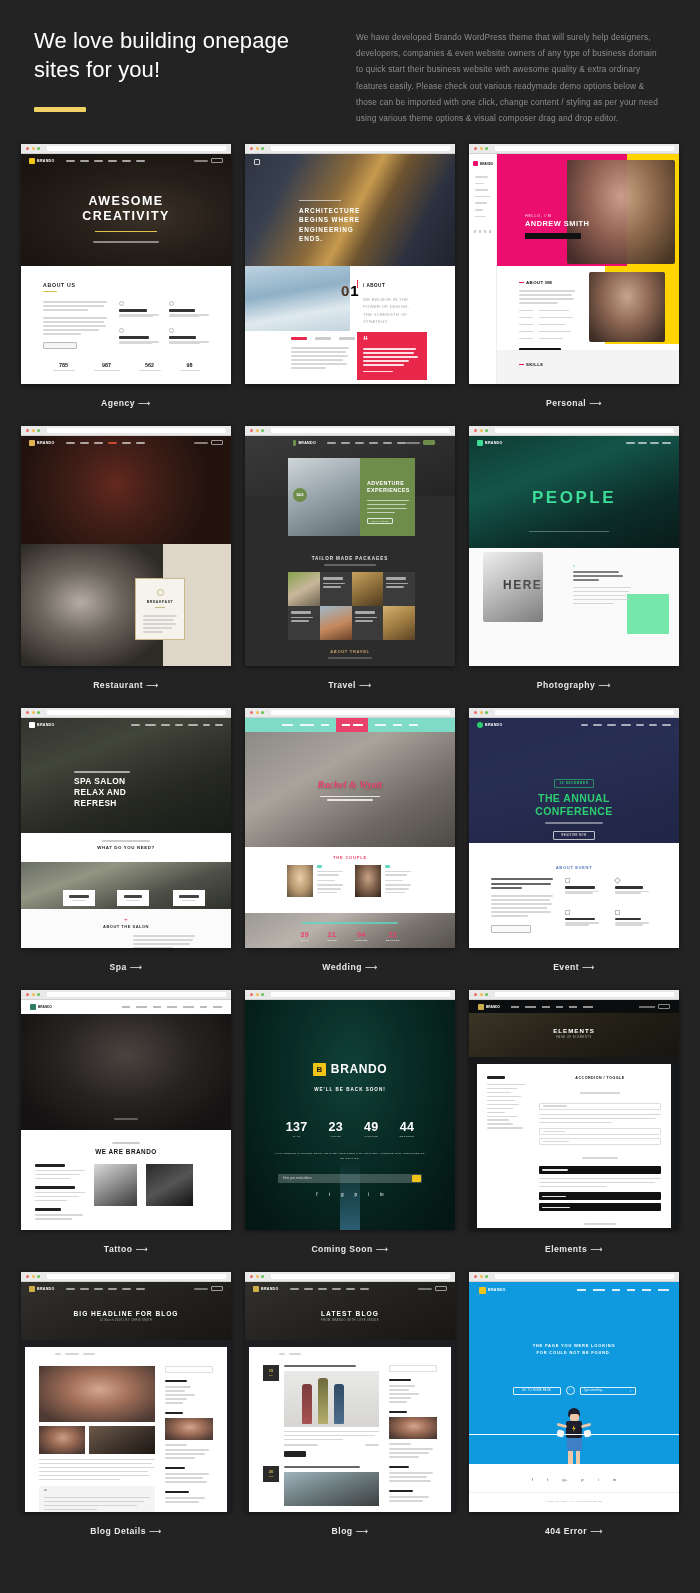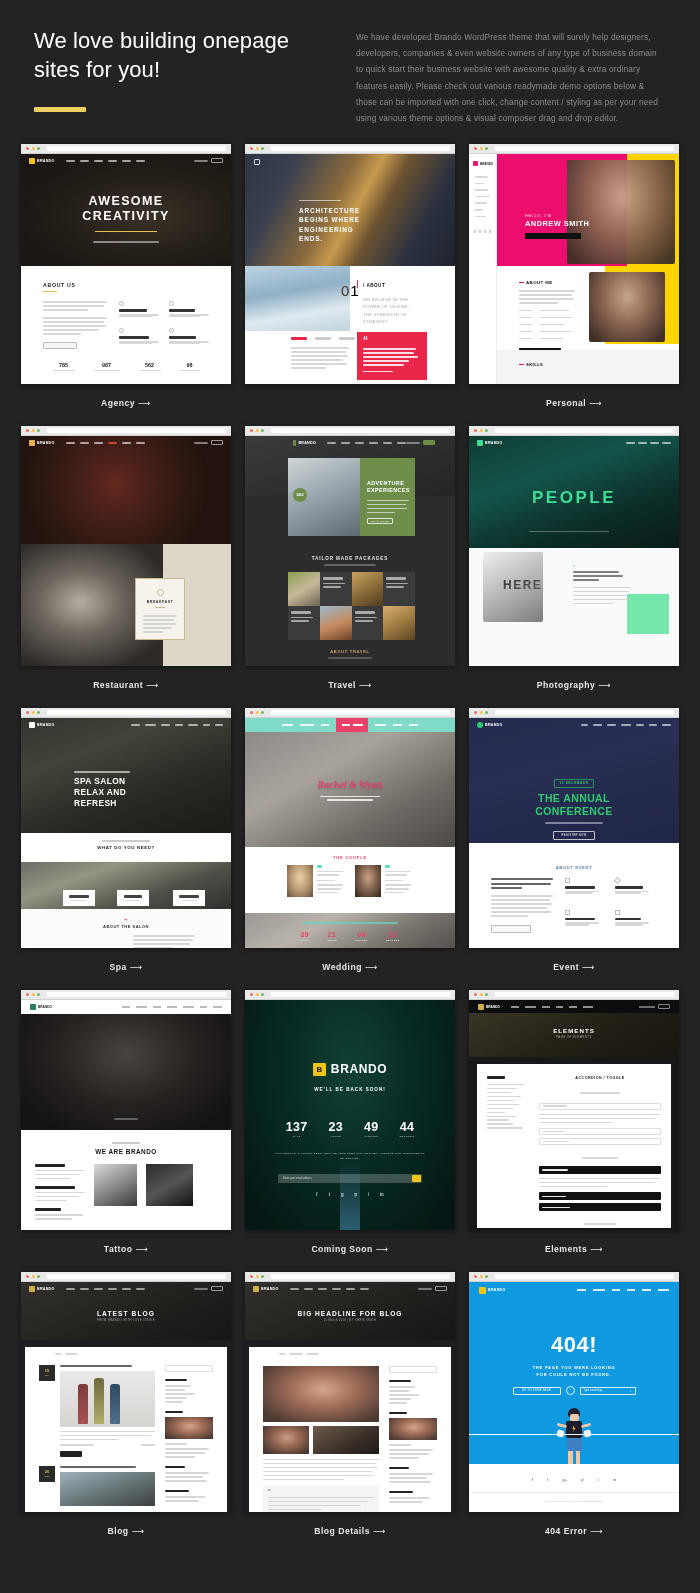--- a/index.html
+++ b/index.html
@@ -261,21 +261,21 @@
         <div style="position:absolute;left:9px;top:5px;width:6px;height:6px;border:.8px solid rgba(255,255,255,.8);border-radius:1px"></div>
         <div style="position:absolute;left:54px;top:46px;width:42px;height:1px;background:rgba(255,255,255,.6)"></div>
         <div style="position:absolute;left:54px;top:52px;color:#fff;font-size:6.4px;font-weight:700;letter-spacing:.9px;line-height:1.45">
           <div>ARCHITECTURE</div>
           <div>BEGINS WHERE</div>
           <div>ENGINEERING</div>
           <div>ENDS.</div>
         </div>
         <div class="ph" style="left:0;right:0;top:112px;bottom:0;background:#fff"></div>
         <div class="ph img-snowbldg" style="left:0;top:112px;width:105px;height:65px"></div>
-        <div style="position:absolute;left:96px;top:128px;color:#fff;font-size:15px;font-weight:400;letter-spacing:1px;mix-blend-mode:difference">01</div>
+        <div style="position:absolute;left:96px;top:128px;color:#fff;font-size:15px;font-weight:700;letter-spacing:1px;mix-blend-mode:difference">01</div>
         <div style="position:absolute;left:118px;top:129px;font-size:4.6px;font-weight:700;color:#111;letter-spacing:.5px">/ ABOUT</div>
         <div style="position:absolute;left:112px;top:126px;width:1px;height:8px;background:#e8274b"></div>
         <div style="position:absolute;left:118px;top:142px;width:52px;font-size:4.2px;line-height:1.75;color:#aaa;letter-spacing:.3px">WE BELIEVE IN THE POWER OF DESIGN, THE STRENGTH OF STRATEGY.</div>
         <div class="ph" style="left:112px;top:178px;width:70px;height:48px;background:#e8274b">
           <div style="color:#fff;font-size:10px;font-weight:700;padding:5px 0 0 6px;line-height:.7">“</div>
           <div style="padding:4px 6px 0" class="tblock">
             <span class="tline" style="width:92%;background:#fff;opacity:.85"></span>
             <span class="tline" style="width:88%;background:#fff;opacity:.85"></span>
             <span class="tline" style="width:94%;background:#fff;opacity:.85"></span>
             <span class="tline" style="width:80%;background:#fff;opacity:.85"></span>
@@ -1066,20 +1066,121 @@
               <i style="background:rgba(255,255,255,.55)"></i>
             <i style="background:rgba(255,255,255,.55)"></i>
               <i style="background:rgba(255,255,255,.55)"></i>
           </span>
           <span class="navright">
             <i style="background:rgba(255,255,255,.4)"></i>
             <span class="navbtn"></span>
           </span>
         </div>
         <div class="center" style="top:28px">
+          <div style="font-size:6.6px;font-weight:700;letter-spacing:1px;color:#fff">BIG HEADLINE FOR BLOG</div>
+          <div style="font-size:2.6px;letter-spacing:.4px;color:#aaa;margin-top:2px">15 March 2018  |  BY CHRIS SMITH</div>
+        </div>
+        <div class="ph" style="left:4px;right:4px;top:65px;bottom:0;background:#fff">
+          <div style="padding:6px 0 0 30px;display:flex;gap:4px">
+            <span class="tline" style="width:6px"></span>
+              <span class="tline" style="width:14px"></span>
+              <span class="tline" style="width:12px"></span>
+          </div>
+          <div style="display:flex;gap:10px;padding:11px 14px 0">
+            <div style="flex:1">
+              <div class="img-portrait" style="height:56px"></div>
+              <div style="display:flex;gap:4px;margin-top:4px">
+                <div class="img-portrait" style="width:46px;height:28px;filter:brightness(.95)"></div>
+                <div style="flex:1;background:linear-gradient(150deg,#6d5b4c 0%,#3a2f28 60%,#1d1814 100%);height:28px"></div>
+              </div>
+              <div class="tblock" style="margin-top:5px">
+                <span class="tline" style="width:100%"></span>
+                  <span class="tline" style="width:97%"></span>
+                <span class="tline" style="width:99%"></span>
+                  <span class="tline" style="width:94%"></span>
+                <span class="tline" style="width:96%"></span>
+                  <span class="tline" style="width:70%"></span>
+              </div>
+              <div style="margin-top:6px;background:#f4f4f4;padding:4px 5px">
+                <span style="font-size:6px;font-weight:700;color:#555;line-height:.6;display:block">“</span>
+                <div class="tblock" style="margin-top:3px">
+                    <span class="tline" style="width:100%"></span>
+                    <span class="tline" style="width:94%"></span>
+                    <span class="tline" style="width:88%"></span>
+                    <span class="tline" style="width:50%"></span>
+                  </div>
+
+              </div>
+            </div>
+            <div style="width:48px">
+              <div style="height:7px;border:.6px solid #ddd;border-radius:1px"></div>
+              <span class="tiny-h" style="width:22px;background:#222;margin-top:7px"></span>
+              <div class="tblock" style="margin-top:4px">
+                <span class="tline" style="width:26px"></span>
+                  <span class="tline" style="width:20px"></span>
+                <span class="tline" style="width:30px"></span>
+                  <span class="tline" style="width:22px"></span>
+                <span class="tline" style="width:18px"></span>
+              </div>
+              <span class="tiny-h" style="width:18px;background:#222;margin-top:8px"></span>
+              <div class="img-portrait" style="height:22px;margin-top:4px"></div>
+              <span class="tline" style="width:22px;margin-top:4px"></span>
+              <div class="tblock" style="margin-top:3px">
+                  <span class="tline" style="width:44px"></span>
+                  <span class="tline" style="width:40px"></span>
+                  <span class="tline" style="width:30px"></span>
+                </div>
+              <span class="tiny-h" style="width:20px;background:#222;margin-top:8px"></span>
+              <div class="tblock" style="margin-top:4px">
+                  <span class="tline" style="width:44px"></span>
+                  <span class="tline" style="width:38px"></span>
+                  <span class="tline" style="width:42px"></span>
+                </div>
+              <span class="tiny-h" style="width:24px;background:#222;margin-top:8px"></span>
+              <div class="tblock" style="margin-top:4px">
+                  <span class="tline" style="width:40px"></span>
+                  <span class="tline" style="width:34px"></span>
+                </div>
+            </div>
+          </div>
+        </div>
+      </div>
+    </div>
+    <div class="caption">
+      <span>Blog Details</span><span class="arw">⟶</span>
+    </div>
+  </div>
+
+  <div class="cell">
+    <div class="shot">
+      <div class="browserbar">
+        <span class="dot d-r"></span>
+        <span class="dot d-y"></span>
+        <span class="dot d-g"></span>
+        <span class="bar-field"></span>
+      </div>
+      <div class="canvas" style="background:#1d1d22">
+        <div class="ph img-blogdark" style="left:0;right:0;top:0;height:58px"></div>
+        <div class="navstrip">
+          <span class="logo-sq" style="background:#cdae4a"></span>
+          <span class="logo-tx white">BRANDO</span>
+          <span class="navlinks">
+            <i style="background:rgba(255,255,255,.55)"></i>
+              <i style="background:rgba(255,255,255,.55)"></i>
+            <i style="background:rgba(255,255,255,.55)"></i>
+              <i style="background:rgba(255,255,255,.55)"></i>
+            <i style="background:rgba(255,255,255,.55)"></i>
+              <i style="background:rgba(255,255,255,.55)"></i>
+          </span>
+          <span class="navright">
+            <i style="background:rgba(255,255,255,.4)"></i>
+            <span class="navbtn"></span>
+          </span>
+        </div>
+        <div class="center" style="top:28px">
           <div style="font-size:6.6px;font-weight:700;letter-spacing:1.1px;color:#fff">LATEST BLOG</div>
           <div style="font-size:2.6px;letter-spacing:.5px;color:#aaa;margin-top:2px">FROM BRANDO WITH LOVE INSIDE</div>
         </div>
         <div class="ph" style="left:4px;right:4px;top:65px;bottom:0;background:#fff">
           <div style="padding:6px 0 0 30px;display:flex;gap:4px">
             <span class="tline" style="width:6px"></span>
               <span class="tline" style="width:12px"></span>
           </div>
           <div style="display:flex;gap:10px;padding:10px 14px 0">
             <div style="flex:1">
@@ -1158,136 +1259,34 @@
   </div>
 
   <div class="cell">
     <div class="shot">
       <div class="browserbar">
         <span class="dot d-r"></span>
         <span class="dot d-y"></span>
         <span class="dot d-g"></span>
         <span class="bar-field"></span>
       </div>
-      <div class="canvas" style="background:#1d1d22">
-        <div class="ph img-blogdark" style="left:0;right:0;top:0;height:58px"></div>
-        <div class="navstrip">
-          <span class="logo-sq" style="background:#cdae4a"></span>
-          <span class="logo-tx white">BRANDO</span>
-          <span class="navlinks">
-            <i style="background:rgba(255,255,255,.55)"></i>
-              <i style="background:rgba(255,255,255,.55)"></i>
-            <i style="background:rgba(255,255,255,.55)"></i>
-              <i style="background:rgba(255,255,255,.55)"></i>
-            <i style="background:rgba(255,255,255,.55)"></i>
-              <i style="background:rgba(255,255,255,.55)"></i>
-          </span>
-          <span class="navright">
-            <i style="background:rgba(255,255,255,.4)"></i>
-            <span class="navbtn"></span>
-          </span>
-        </div>
-        <div class="center" style="top:28px">
-          <div style="font-size:6.6px;font-weight:700;letter-spacing:1px;color:#fff">BIG HEADLINE FOR BLOG</div>
-          <div style="font-size:2.6px;letter-spacing:.4px;color:#aaa;margin-top:2px">15 March 2018  |  BY CHRIS SMITH</div>
-        </div>
-        <div class="ph" style="left:4px;right:4px;top:65px;bottom:0;background:#fff">
-          <div style="padding:6px 0 0 30px;display:flex;gap:4px">
-            <span class="tline" style="width:6px"></span>
-              <span class="tline" style="width:14px"></span>
-              <span class="tline" style="width:12px"></span>
-          </div>
-          <div style="display:flex;gap:10px;padding:11px 14px 0">
-            <div style="flex:1">
-              <div class="img-portrait" style="height:56px"></div>
-              <div style="display:flex;gap:4px;margin-top:4px">
-                <div class="img-portrait" style="width:46px;height:28px;filter:brightness(.95)"></div>
-                <div style="flex:1;background:linear-gradient(150deg,#6d5b4c 0%,#3a2f28 60%,#1d1814 100%);height:28px"></div>
-              </div>
-              <div class="tblock" style="margin-top:5px">
-                <span class="tline" style="width:100%"></span>
-                  <span class="tline" style="width:97%"></span>
-                <span class="tline" style="width:99%"></span>
-                  <span class="tline" style="width:94%"></span>
-                <span class="tline" style="width:96%"></span>
-                  <span class="tline" style="width:70%"></span>
-              </div>
-              <div style="margin-top:6px;background:#f4f4f4;padding:4px 5px">
-                <span style="font-size:6px;font-weight:700;color:#555;line-height:.6;display:block">“</span>
-                <div class="tblock" style="margin-top:3px">
-                    <span class="tline" style="width:100%"></span>
-                    <span class="tline" style="width:94%"></span>
-                    <span class="tline" style="width:88%"></span>
-                    <span class="tline" style="width:50%"></span>
-                  </div>
-
-              </div>
-            </div>
-            <div style="width:48px">
-              <div style="height:7px;border:.6px solid #ddd;border-radius:1px"></div>
-              <span class="tiny-h" style="width:22px;background:#222;margin-top:7px"></span>
-              <div class="tblock" style="margin-top:4px">
-                <span class="tline" style="width:26px"></span>
-                  <span class="tline" style="width:20px"></span>
-                <span class="tline" style="width:30px"></span>
-                  <span class="tline" style="width:22px"></span>
-                <span class="tline" style="width:18px"></span>
-              </div>
-              <span class="tiny-h" style="width:18px;background:#222;margin-top:8px"></span>
-              <div class="img-portrait" style="height:22px;margin-top:4px"></div>
-              <span class="tline" style="width:22px;margin-top:4px"></span>
-              <div class="tblock" style="margin-top:3px">
-                  <span class="tline" style="width:44px"></span>
-                  <span class="tline" style="width:40px"></span>
-                  <span class="tline" style="width:30px"></span>
-                </div>
-              <span class="tiny-h" style="width:20px;background:#222;margin-top:8px"></span>
-              <div class="tblock" style="margin-top:4px">
-                  <span class="tline" style="width:44px"></span>
-                  <span class="tline" style="width:38px"></span>
-                  <span class="tline" style="width:42px"></span>
-                </div>
-              <span class="tiny-h" style="width:24px;background:#222;margin-top:8px"></span>
-              <div class="tblock" style="margin-top:4px">
-                  <span class="tline" style="width:40px"></span>
-                  <span class="tline" style="width:34px"></span>
-                </div>
-            </div>
-          </div>
-        </div>
-      </div>
-    </div>
-    <div class="caption">
-      <span>Blog Details</span><span class="arw">⟶</span>
-    </div>
-  </div>
-
-  <div class="cell">
-    <div class="shot">
-      <div class="browserbar">
-        <span class="dot d-r"></span>
-        <span class="dot d-y"></span>
-        <span class="dot d-g"></span>
-        <span class="bar-field"></span>
-      </div>
       <div class="canvas img-blue404">
         <div class="navstrip" style="height:16px;padding:0 10px">
           <span style="width:7px;height:7px;background:#f0c419;border-radius:1px"></span>
           <span style="font-size:3.6px;font-weight:700;color:#fff;margin-left:2px;letter-spacing:.3px">BRANDO</span>
           <span style="margin-left:auto;display:flex;gap:7px">
             <i style="width:9px;height:2px;background:rgba(255,255,255,.85);display:block"></i>
             <i style="width:12px;height:2px;background:rgba(255,255,255,.85);display:block"></i>
             <i style="width:8px;height:2px;background:rgba(255,255,255,.85);display:block"></i>
             <i style="width:8px;height:2px;background:rgba(255,255,255,.85);display:block"></i>
             <i style="width:9px;height:2px;background:rgba(255,255,255,.85);display:block"></i>
             <i style="width:11px;height:2px;background:rgba(255,255,255,.85);display:block"></i>
           </span>
         </div>
         <div class="center" style="top:52px">
-          <div style="font-size:22px;font-weight:700;color:#fff;letter-spacing:.5px;line-height:1">404!</div>
           <div style="font-size:4px;font-weight:700;letter-spacing:.8px;color:#fff;margin-top:9px">THE PAGE YOU WERE LOOKING</div>
           <div style="font-size:4px;font-weight:700;letter-spacing:.8px;color:#fff;margin-top:2px">FOR COULD NOT BE FOUND.</div>
         </div>
         <div style="position:absolute;left:0;right:0;top:104px;display:flex;justify-content:center;align-items:center;gap:5px">
           <span style="width:48px;height:8px;border:.7px solid rgba(255,255,255,.85);border-radius:1px;display:flex;align-items:center;justify-content:center;font-size:2.6px;color:#fff;letter-spacing:.3px">GO TO HOME PAGE</span>
           <span style="width:9px;height:9px;border-radius:50%;border:.7px solid rgba(255,255,255,.85);display:flex;align-items:center;justify-content:center;font-size:2.6px;color:#fff">•</span>
           <span style="width:56px;height:8px;border:.7px solid rgba(255,255,255,.85);border-radius:1px;display:flex;align-items:center;padding:0 3px">
             <span style="font-size:2.6px;color:rgba(255,255,255,.9)">Type something...</span>
             <span style="margin-left:auto;font-size:3px;color:#fff">⌕</span>
           </span>

